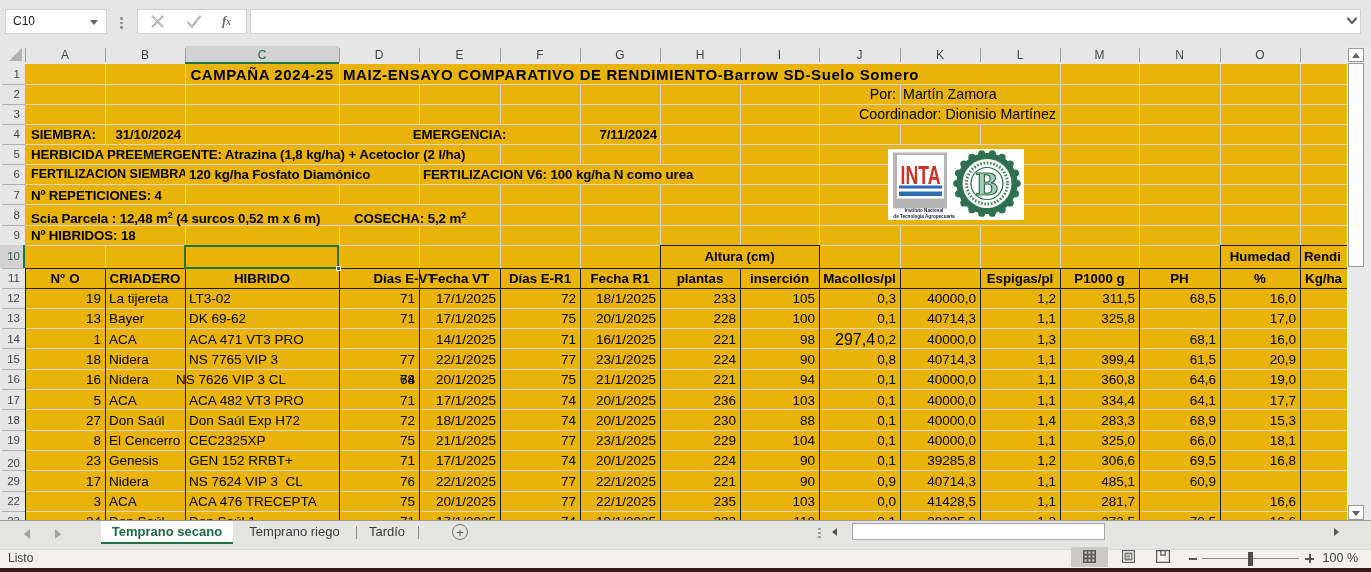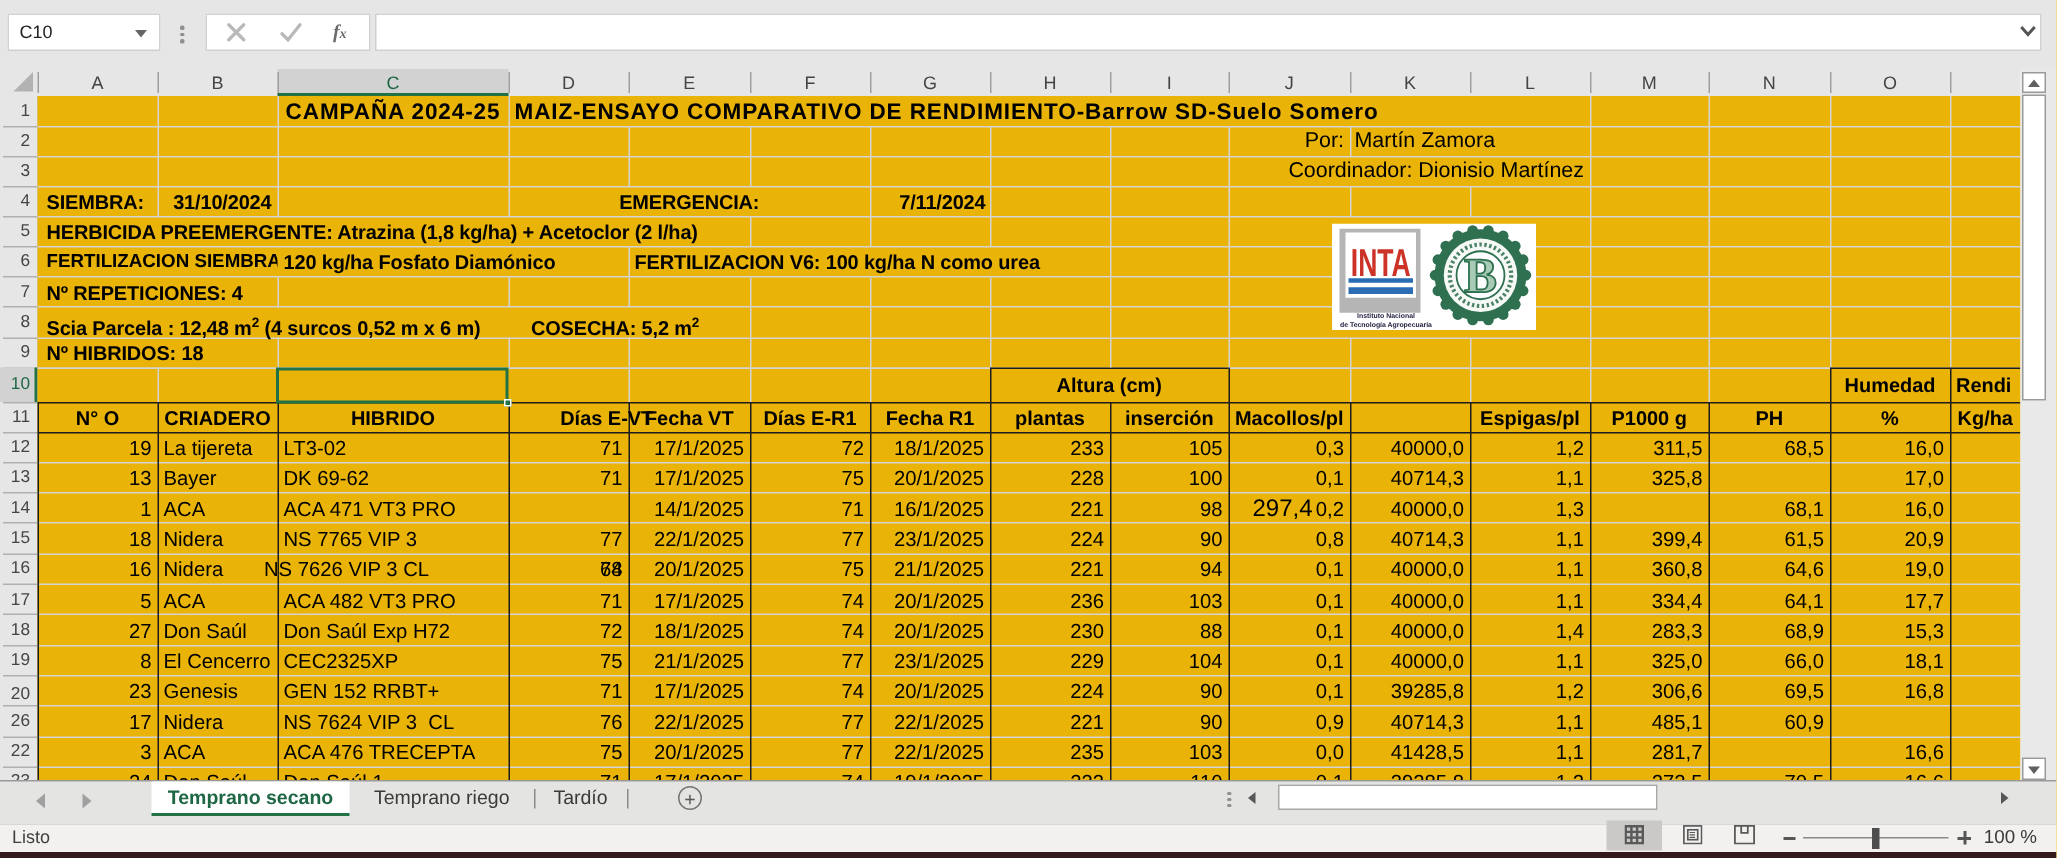--- a/index.html
+++ b/index.html
@@ -101,21 +101,21 @@
 <div class="a" style="left:0;top:369.2px;width:20px;height:20.3px;line-height:20.3px;text-align:right;font-size:11.5px;color:#444444;">16</div>
 <div class="a" style="left:2px;top:389px;width:23px;height:1px;background:#b0b0b0;"></div>
 <div class="a" style="left:0;top:389.5px;width:20px;height:20.3px;line-height:20.3px;text-align:right;font-size:11.5px;color:#444444;">17</div>
 <div class="a" style="left:2px;top:409.3px;width:23px;height:1px;background:#b0b0b0;"></div>
 <div class="a" style="left:0;top:409.8px;width:20px;height:20.3px;line-height:20.3px;text-align:right;font-size:11.5px;color:#444444;">18</div>
 <div class="a" style="left:2px;top:429.6px;width:23px;height:1px;background:#b0b0b0;"></div>
 <div class="a" style="left:0;top:430.1px;width:20px;height:20.3px;line-height:20.3px;text-align:right;font-size:11.5px;color:#444444;">19</div>
 <div class="a" style="left:2px;top:449.9px;width:23px;height:1px;background:#b0b0b0;"></div>
 <div class="a" style="left:0;top:453px;width:20px;height:20.3px;line-height:20.3px;text-align:right;font-size:11.5px;color:#444444;">20</div>
 <div class="a" style="left:2px;top:470.2px;width:23px;height:1px;background:#b0b0b0;"></div>
-<div class="a" style="left:0;top:470.7px;width:20px;height:20.3px;line-height:20.3px;text-align:right;font-size:11.5px;color:#444444;">26</div>
+<div class="a" style="left:0;top:470.7px;width:20px;height:20.3px;line-height:20.3px;text-align:right;font-size:11.5px;color:#444444;">29</div>
 <div class="a" style="left:2px;top:490.5px;width:23px;height:1px;background:#b0b0b0;"></div>
 <div class="a" style="left:0;top:491px;width:20px;height:20px;line-height:20px;text-align:right;font-size:11.5px;color:#444444;">22</div>
 <div class="a" style="left:2px;top:510.5px;width:23px;height:1px;background:#b0b0b0;"></div>
 <div class="a" style="left:0;top:511px;width:20px;height:20px;line-height:20px;text-align:right;font-size:11.5px;color:#444444;">23</div>
 <div class="a" style="left:24.5px;top:64px;width:1px;height:456px;background:#9a9a9a;"></div>
 <div class="a" style="left:23px;top:245px;width:2px;height:23px;background:#217346;"></div>
 <div class="a" id="grid" style="left:25px;top:64px;width:1322px;height:456px;overflow:hidden;background:#eab308;">
 <div class="hl" style="left:0px;top:19.5px;width:1322px;"></div>
 <div class="hl" style="left:0px;top:39.5px;width:1322px;"></div>
 <div class="hl" style="left:0px;top:59.5px;width:1322px;"></div>

